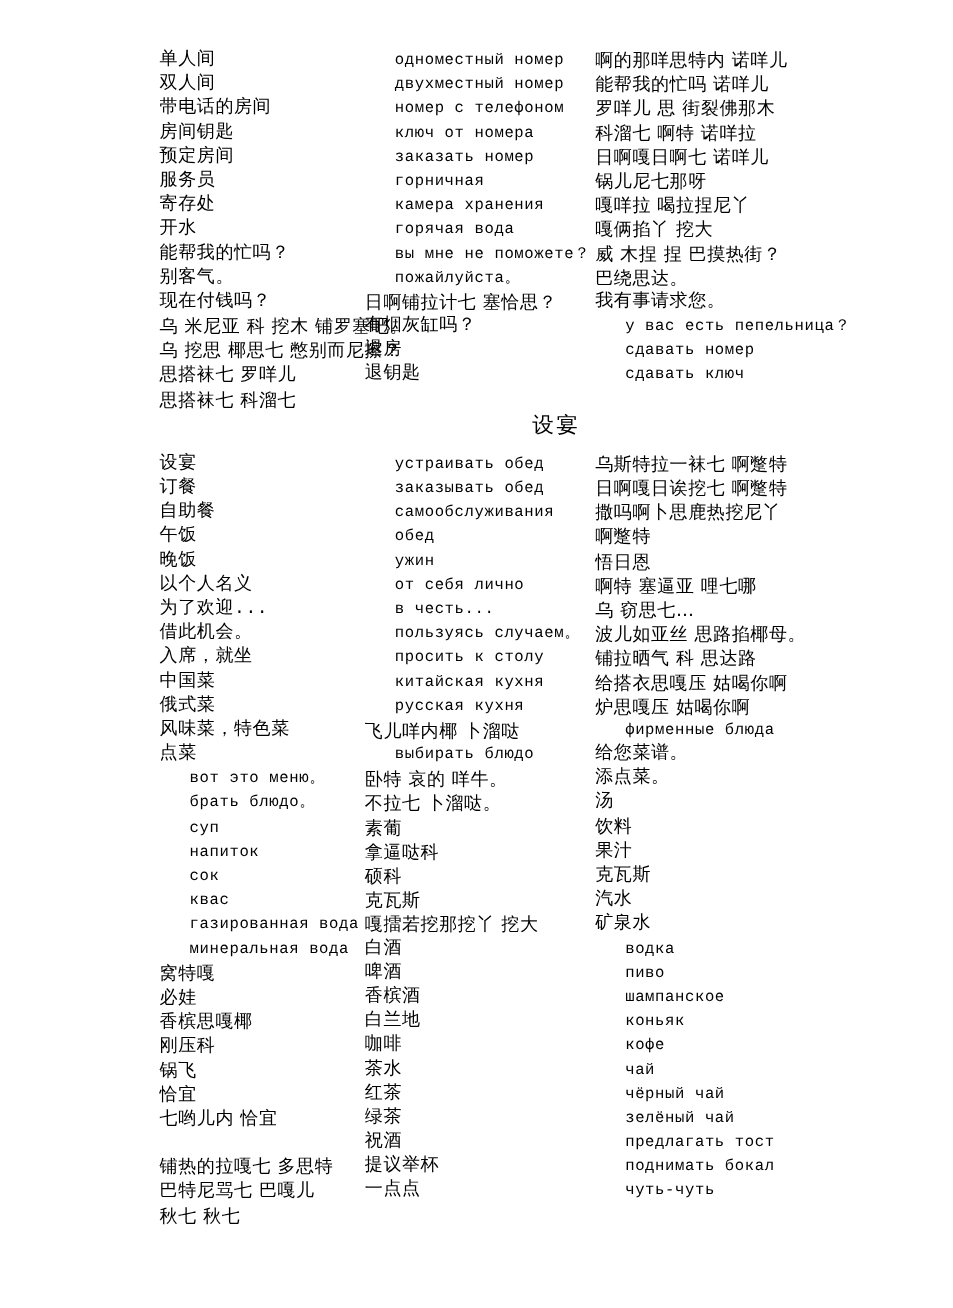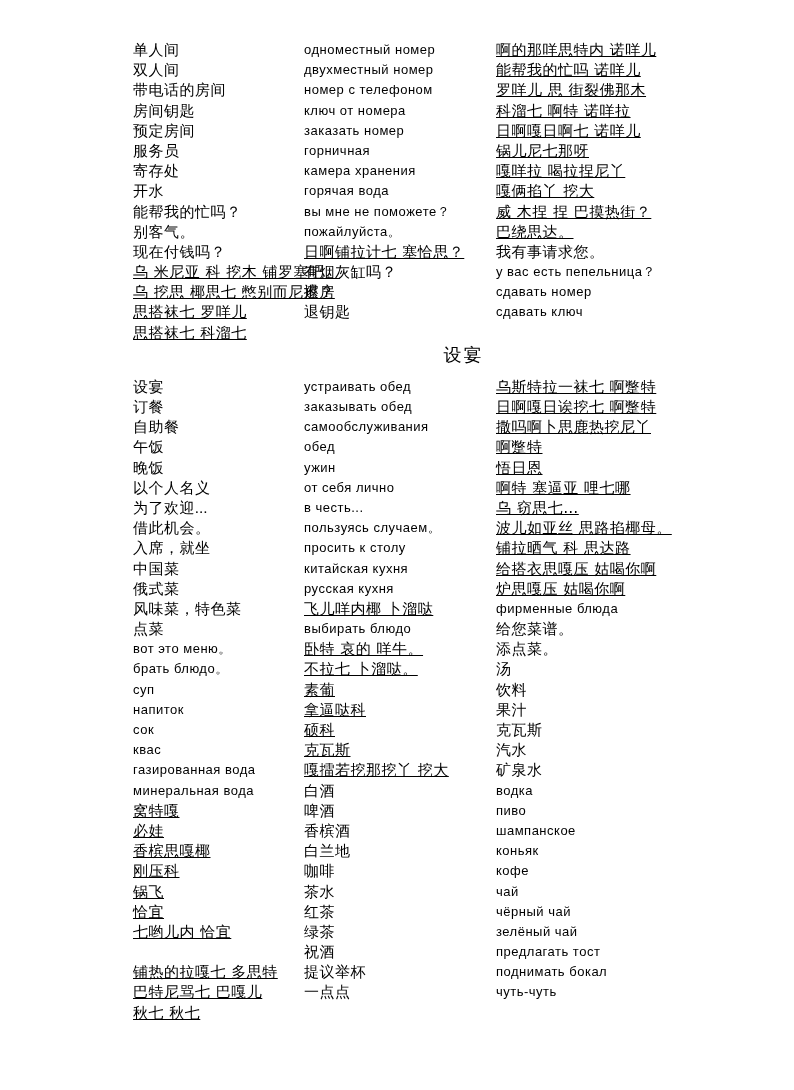--- a/index.html
+++ b/index.html
@@ -28,33 +28,33 @@
     grid-auto-rows: 20.2px;
     align-items: start;
   }
   .cell {
     white-space: nowrap;
     line-height: 20.2px;
     overflow: visible;
   }
   .cn-cell {
     font-size: 15px;
-    font-family: Liberation Serif, serif;
+    font-family: Liberation Mono, monospace;
     letter-spacing: 0.5px;
   }
   .ru-cell {
     font-size: 13px;
-    font-family: Liberation Sans, sans-serif;
+    font-family: Liberation Mono, monospace;
     letter-spacing: 0.5px;
+    margin-left: 25px;
   }
   .ph-cell {
     font-size: 15px;
     font-family: "DejaVu Sans", sans-serif;
     letter-spacing: 0.5px;
-    text-decoration: underline;
   }
   .section-heading {
     height: 22px;
     margin-top: 1px;
     margin-bottom: 11px;
     text-align: center;
     font-size: 18px;
     font-weight: normal;
     letter-spacing: 2px;
     line-height: 22px;

